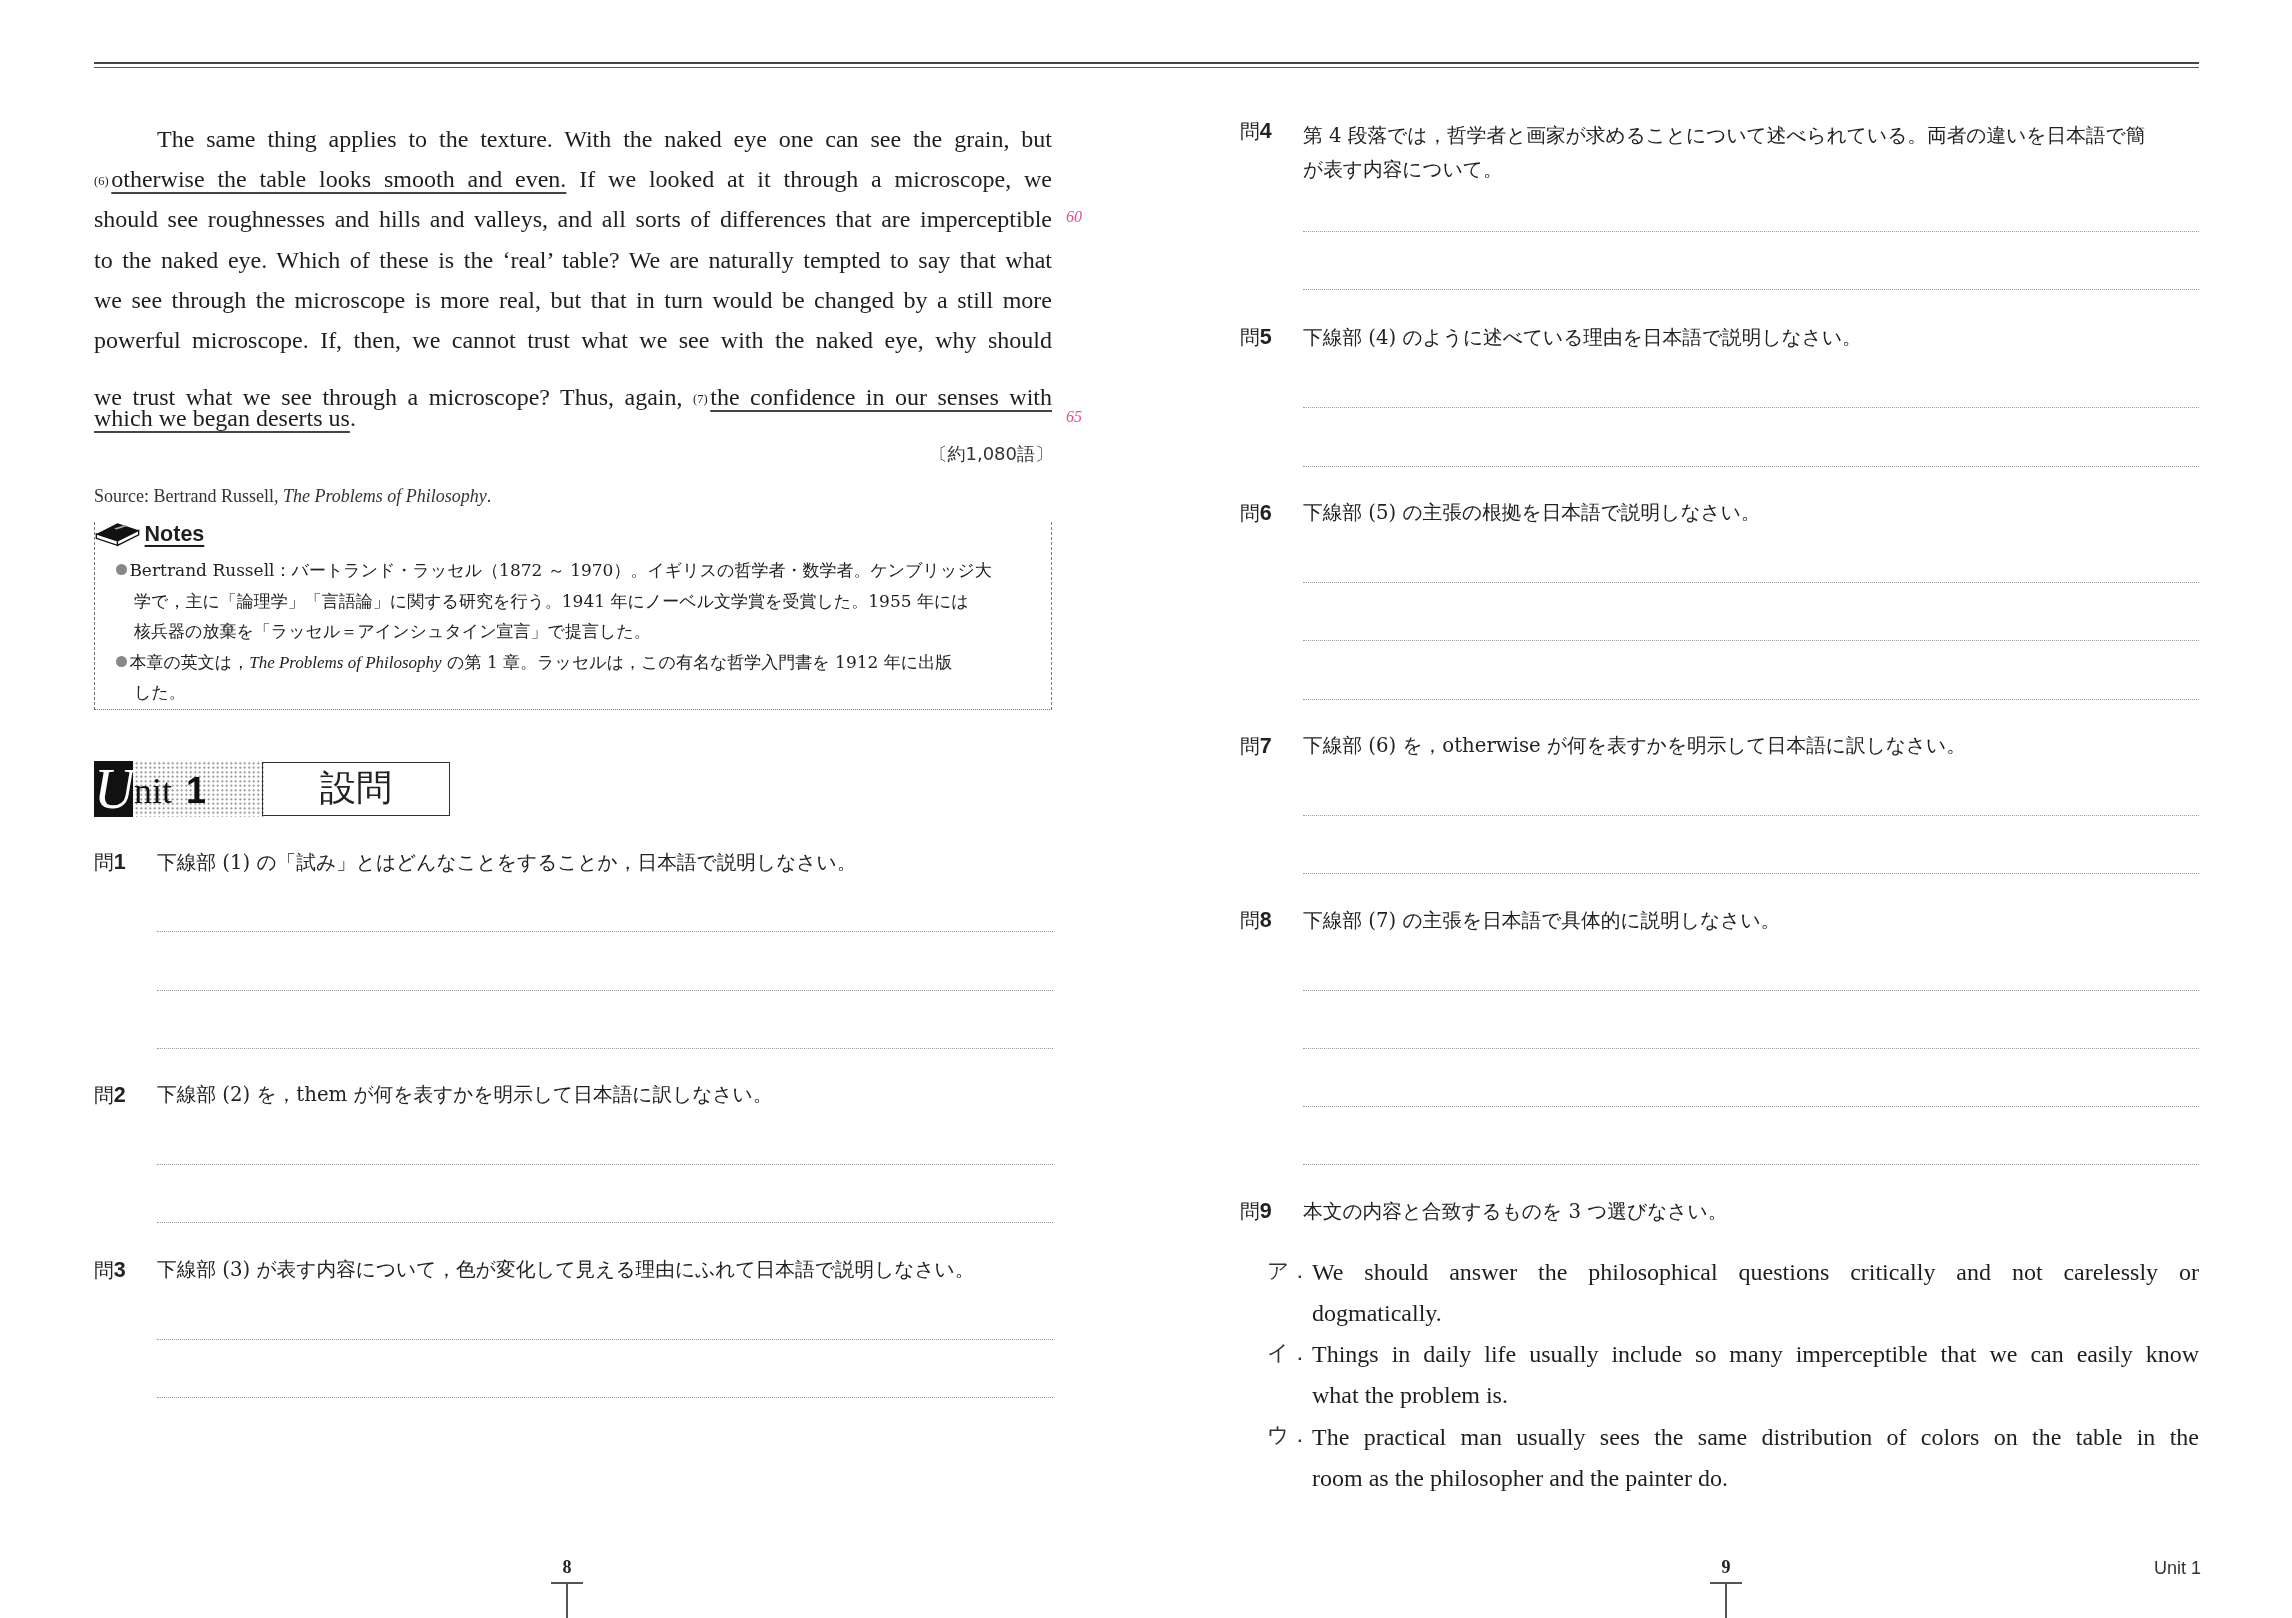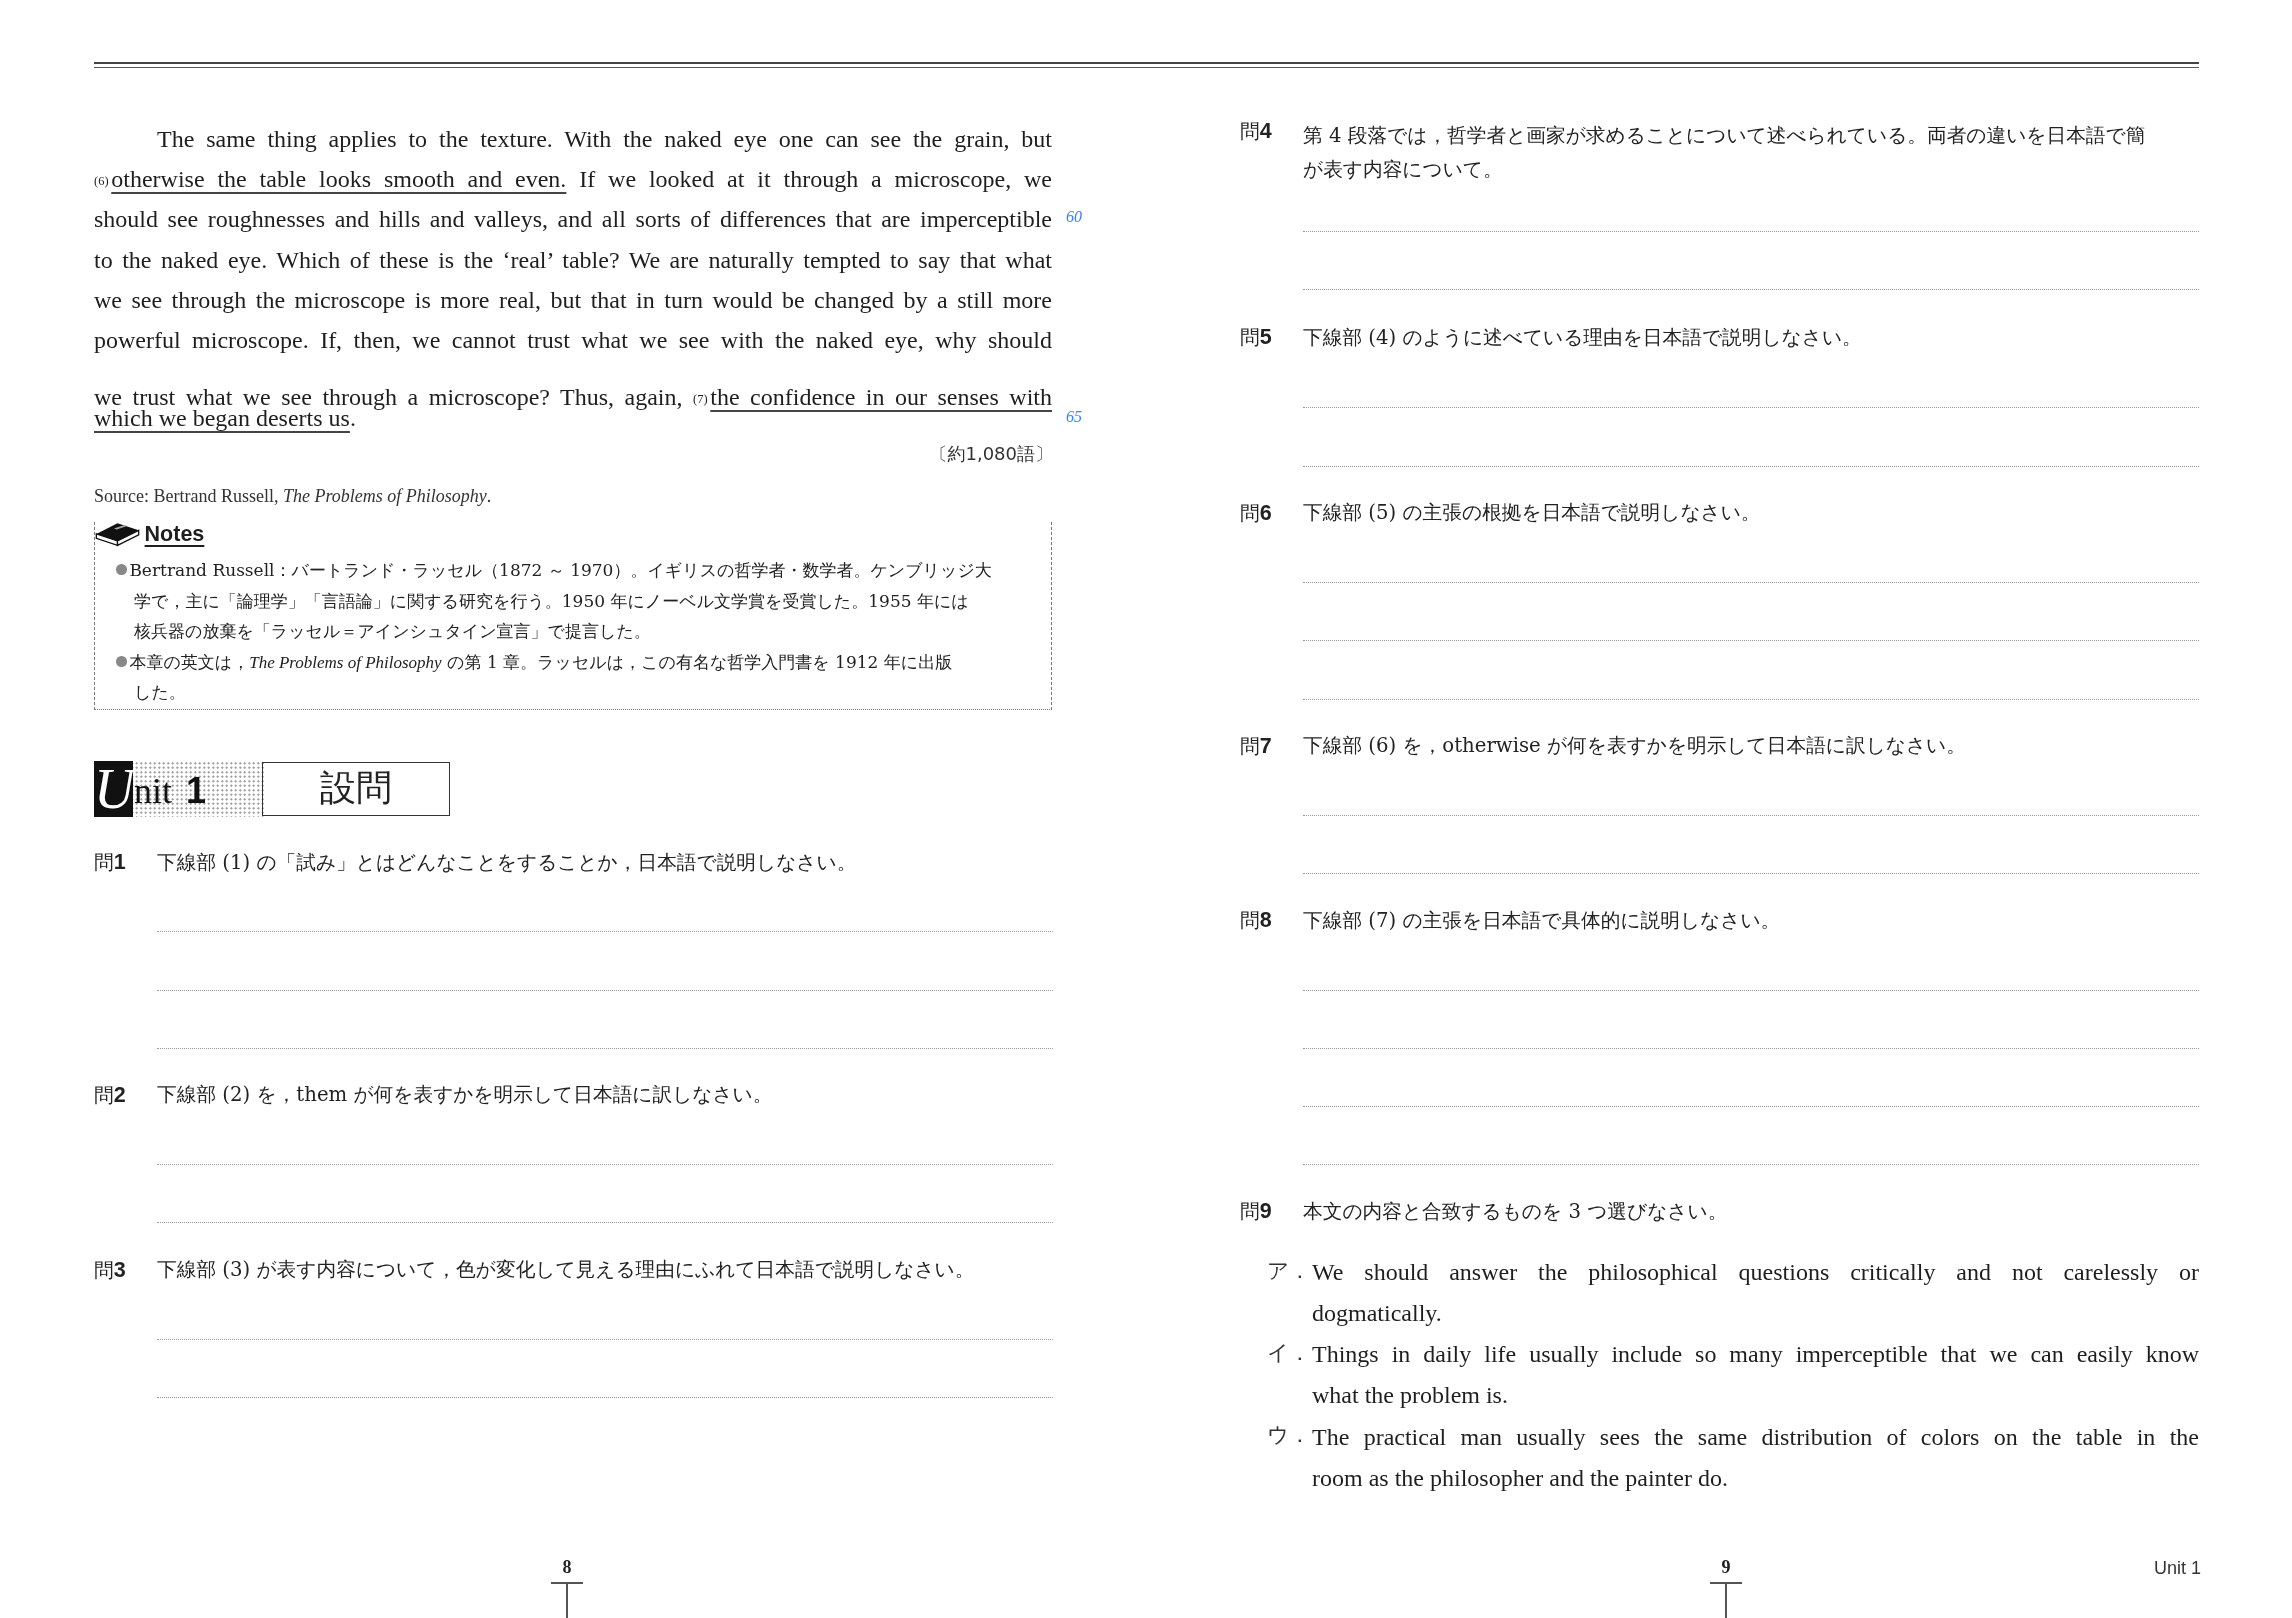--- a/index.html
+++ b/index.html
@@ -8,21 +8,21 @@
   .abs { position:absolute; }
   .rule-top { left:94px; top:62px; width:2105px; height:6.3px; border-top:2.7px solid #444; border-bottom:1.8px solid #555; box-sizing:border-box; }
 
   
   .passage-line { position:absolute; left:94px; width:958px; font-family:"Liberation Serif","DejaVu Serif",serif;
                   font-size:24px; line-height:32px; white-space:nowrap; text-align:justify; text-align-last:justify; }
   .passage-line.last { text-align-last:left; }
   .passage-line.indent { padding-left:63px; box-sizing:border-box; }
   .u { text-decoration:underline; text-decoration-thickness:1.8px; text-underline-offset:5.4px; text-decoration-color:#444; }
   .mark { font-size:12.5px; vertical-align:1.8px; margin-right:2.7px; }
-  .lineno { position:absolute; left:1066px; font-family:"Liberation Serif",serif; font-style:italic; font-size:16px; color:#3b82f6; }
+  .lineno { position:absolute; left:1066px; font-family:"Liberation Serif",serif; font-style:italic; font-size:16px; color:#ec4899; }
   .wordcount { position:absolute; right:1240px; top:442px; font-family:"DejaVu Sans",sans-serif; font-size:18px; color:#333; }
   .source { position:absolute; left:94px; top:486px; font-family:"Liberation Serif",serif; font-size:18px; color:#333; }
   .source i { font-style:italic; }
 
   
   .notes-box { position:absolute; left:94px; top:522px; width:958px; height:188px; box-sizing:border-box;
                border-right:1.8px dashed #777; border-bottom:1.8px dotted #777; border-left:1.8px dashed #777; }
   .notes-head { position:absolute; left:94px; top:518px; display:flex; align-items:center; }
   .notes-title { font-family:"Liberation Sans",sans-serif; font-weight:bold; font-size:21.5px; text-decoration:underline; text-underline-offset:3.6px; margin-left:3.6px; }
   .note-line { position:absolute; left:116px; width:922px; font-family:"DejaVu Serif",serif; font-size:17px; line-height:30px; white-space:nowrap; color:#222; }
@@ -89,21 +89,21 @@
     <svg width="47" height="30" viewBox="0 0 52 34">
       <polygon points="2,18 26,6 50,14 26,26" fill="#111"></polygon>
       <polygon points="2,18 26,26 26,31 2,23" fill="#fff" stroke="#111" stroke-width="1.5"></polygon>
       <polygon points="26,26 50,14 50,19 26,31" fill="#fff" stroke="#111" stroke-width="1.5"></polygon>
       <polygon points="22,12 34,8 37,9 25,13" fill="#aaa"></polygon>
     </svg>
   </span>
   <span class="notes-title">Notes</span>
 </div>
 <div class="note-line" style="top:555px;"><span class="bullet"></span><span>Bertrand Russell：バートランド・ラッセル（1872 ～ 1970）。イギリスの哲学者・数学者。ケンブリッジ大</span></div>
-<div class="note-line cont" style="top:586px;">学で，主に「論理学」「言語論」に関する研究を行う。1950 年にノーベル文学賞を受賞した。1955 年には</div>
+<div class="note-line cont" style="top:586px;">学で，主に「論理学」「言語論」に関する研究を行う。1941 年にノーベル文学賞を受賞した。1955 年には</div>
 <div class="note-line cont" style="top:616px;">核兵器の放棄を「ラッセル＝アインシュタイン宣言」で提言した。</div>
 <div class="note-line" style="top:647px;"><span class="bullet"></span><span>本章の英文は，</span><i>The Problems of Philosophy</i><span> の第 1 章。ラッセルは，この有名な哲学入門書を 1912 年に出版</span></div>
 <div class="note-line cont" style="top:677px;">した。</div>
 
 <div class="unit-badge"></div>
 <div class="unit-u">U</div>
 <div class="unit-nit">nit</div>
 <div class="unit-num">1</div>
 <div class="setsumon">設問</div>
 

